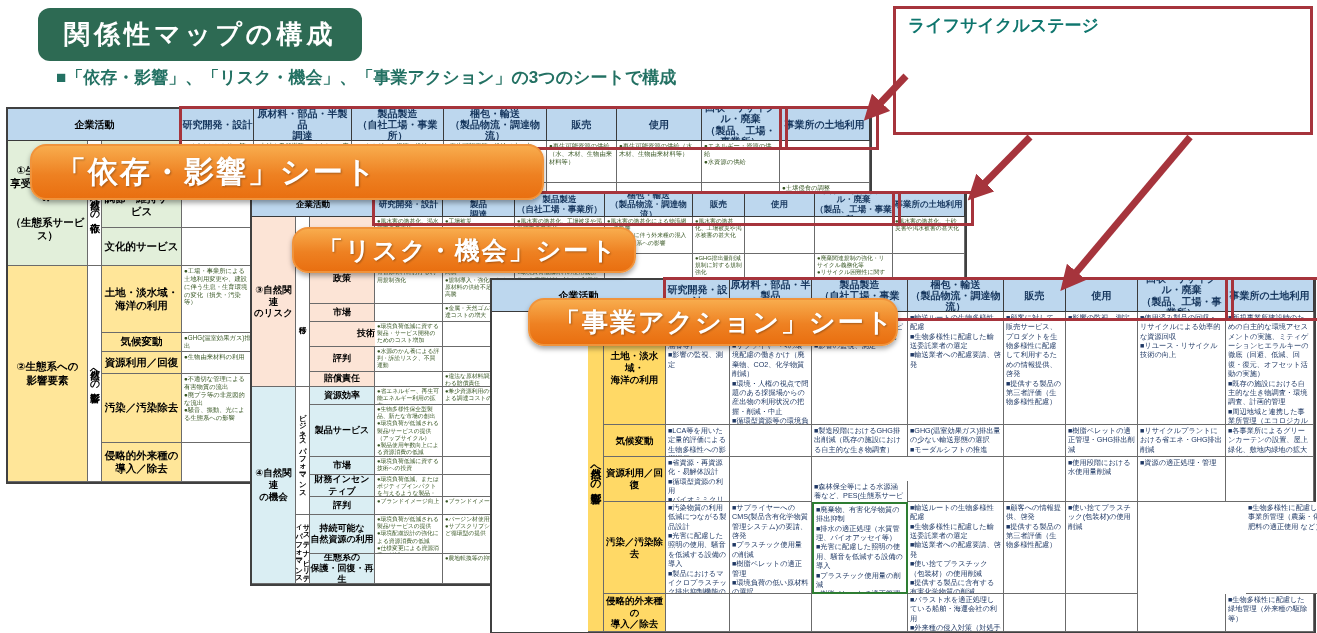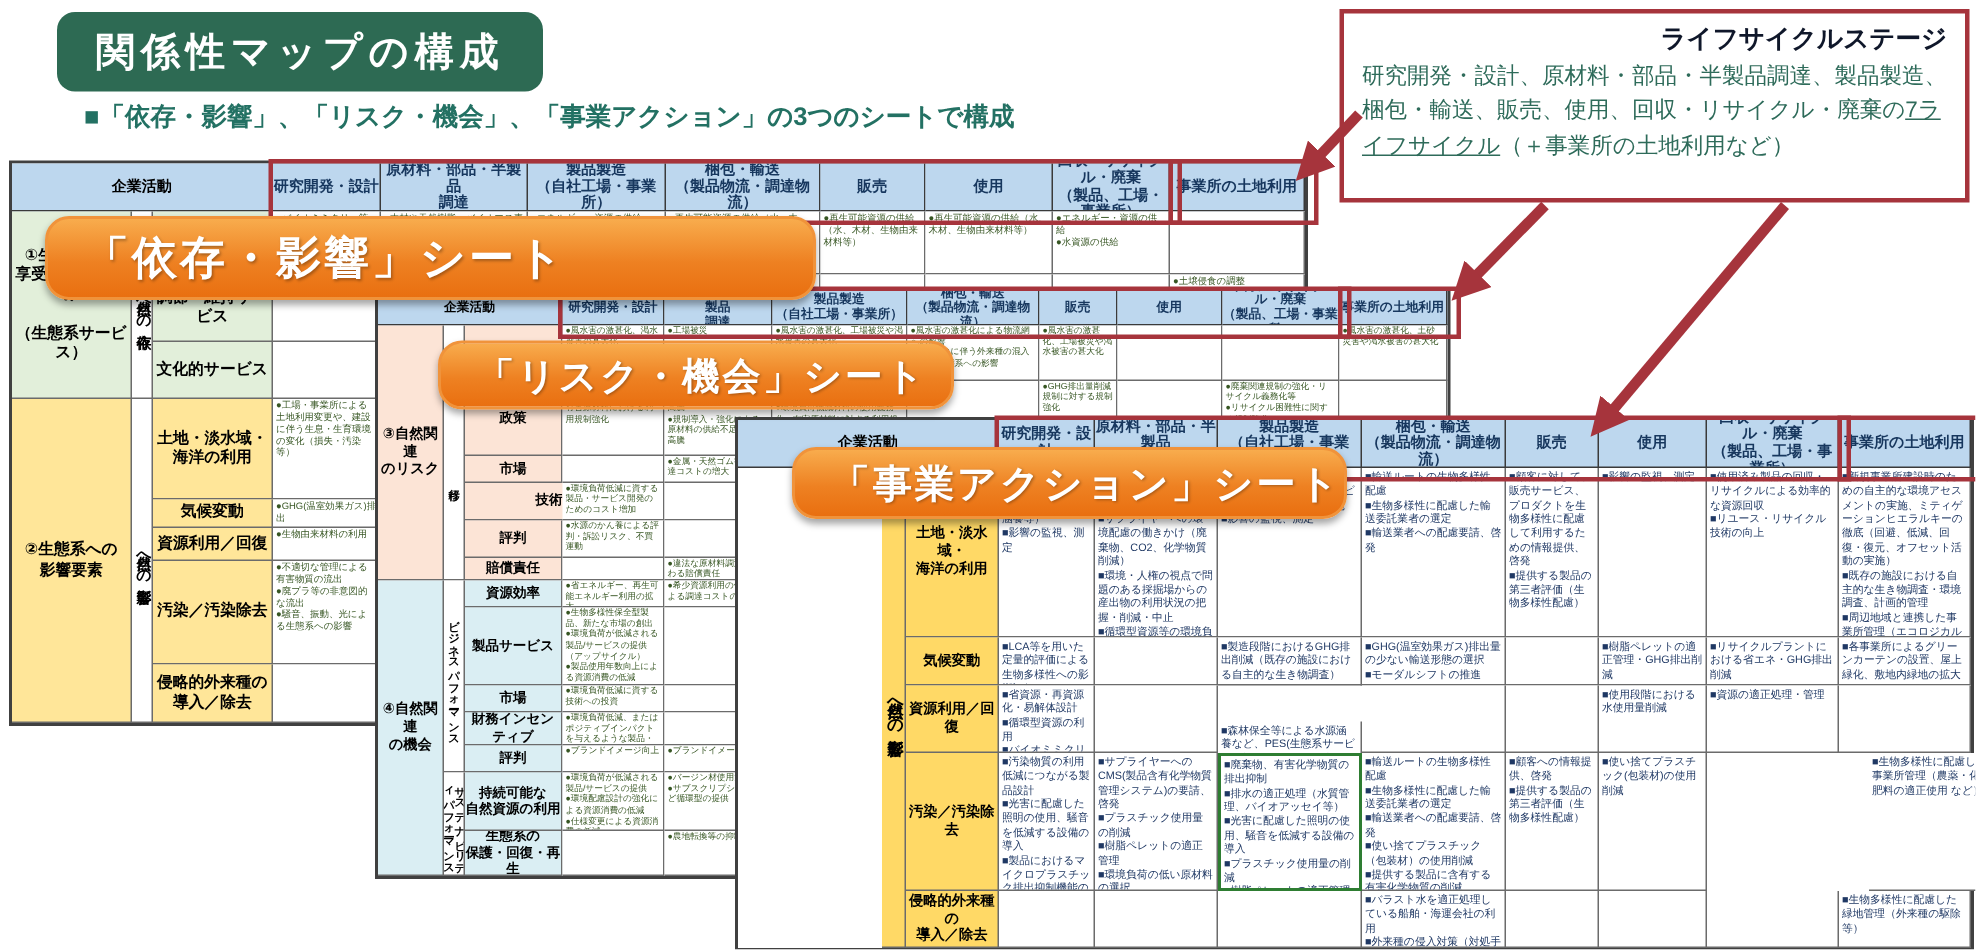--- a/index.html
+++ b/index.html
@@ -3,21 +3,21 @@
 <meta charset="utf-8">
 <style>
   html,body{margin:0;padding:0;background:#fff;}
   #canvas{position:relative;width:1317px;height:633px;background:#fff;overflow:hidden;
     font-family:"Liberation Sans","DejaVu Sans",sans-serif;}
   .title-badge{position:absolute;left:38px;top:8px;background:#2D6A53;color:#fff;
     font-size:26px;font-weight:bold;padding:9px 26px;border-radius:12px;letter-spacing:4px;z-index:8;}
   .subtitle{position:absolute;left:56px;top:66px;font-size:17px;color:#237163;font-weight:bold;z-index:8;}
   .callout{position:absolute;left:893px;top:6px;width:420px;height:129px;background:#fff;
     border:3px solid #A6343C;padding:5px 12px;box-sizing:border-box;z-index:11;}
-  .callout-title{font-size:17px;font-weight:bold;color:#0f172a;margin-bottom:2px;text-align:right;}
+  .callout-title{font-size:17px;font-weight:bold;color:#0f766e;margin-bottom:2px;}
   .callout-body{font-size:15px;color:#2E6B5A;line-height:1.55;}
   .ul{text-decoration:underline;}
   .banner{position:absolute;display:flex;align-items:center;padding-left:24px;color:#fff;font-weight:bold;
     background:linear-gradient(180deg,#F8AC4D 0%,#EE8122 55%,#E96F10 100%);
     border:2px solid #F0933B;border-radius:16px;box-shadow:0 3px 5px rgba(0,0,0,.35);
     text-shadow:1px 1px 2px rgba(0,0,0,.3);letter-spacing:2px;z-index:10;}
   .b1{left:30px;top:144px;width:486px;height:52px;font-size:30px;}
   .b2{left:292px;top:227px;width:316px;height:42px;font-size:25px;}
   .b3{left:528px;top:298px;width:342px;height:44px;font-size:26px;}
   .arrows{position:absolute;left:0;top:0;width:1317px;height:633px;z-index:12;pointer-events:none;}
@@ -47,21 +47,20 @@
 </style>
 </head>
 <body>
 
 <div id="canvas">
   <div class="title-badge">関係性マップの構成</div>
   <div class="subtitle">■「依存・影響」、「リスク・機会」、「事業アクション」の3つのシートで構成</div>
 
   <div class="callout">
     <div class="callout-title">ライフサイクルステージ</div>
-    <div class="callout-body"><span>研究開発・設計、原材料・部品・半製品調達、製品製造、梱包・輸送、販売、使用、回収・リサイクル・廃棄の</span><span class="ul">7ライフサイクル</span><span>（＋事業所の土地利用など）</span></div>
   </div>
 
   <div class="banner b1">「依存・影響」シート</div>
   <div class="banner b3">「事業アクション」シート</div>
   <div class="banner b2">「リスク・機会」シート</div>
 
   <svg class="arrows" viewBox="0 0 1317 633">
     <defs>
       <marker id="ah" markerWidth="3.6" markerHeight="3.6" refX="1.9" refY="1.8" orient="auto">
         <path d="M0,0 L3.6,1.8 L0,3.6 Z" fill="#A6343C"></path>

